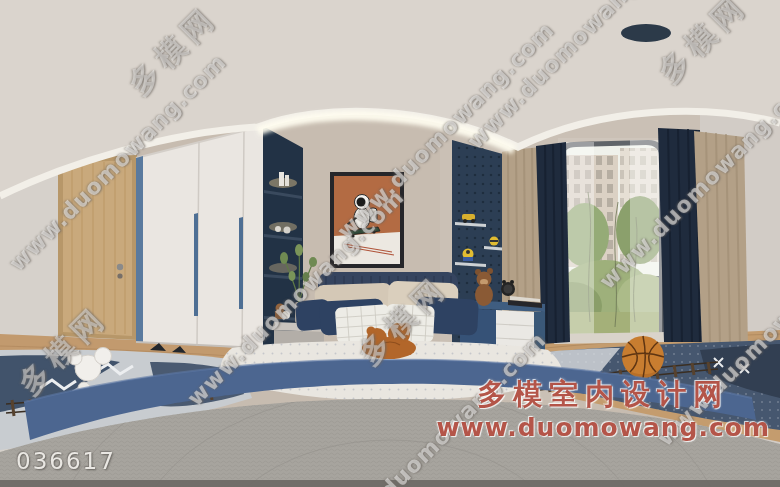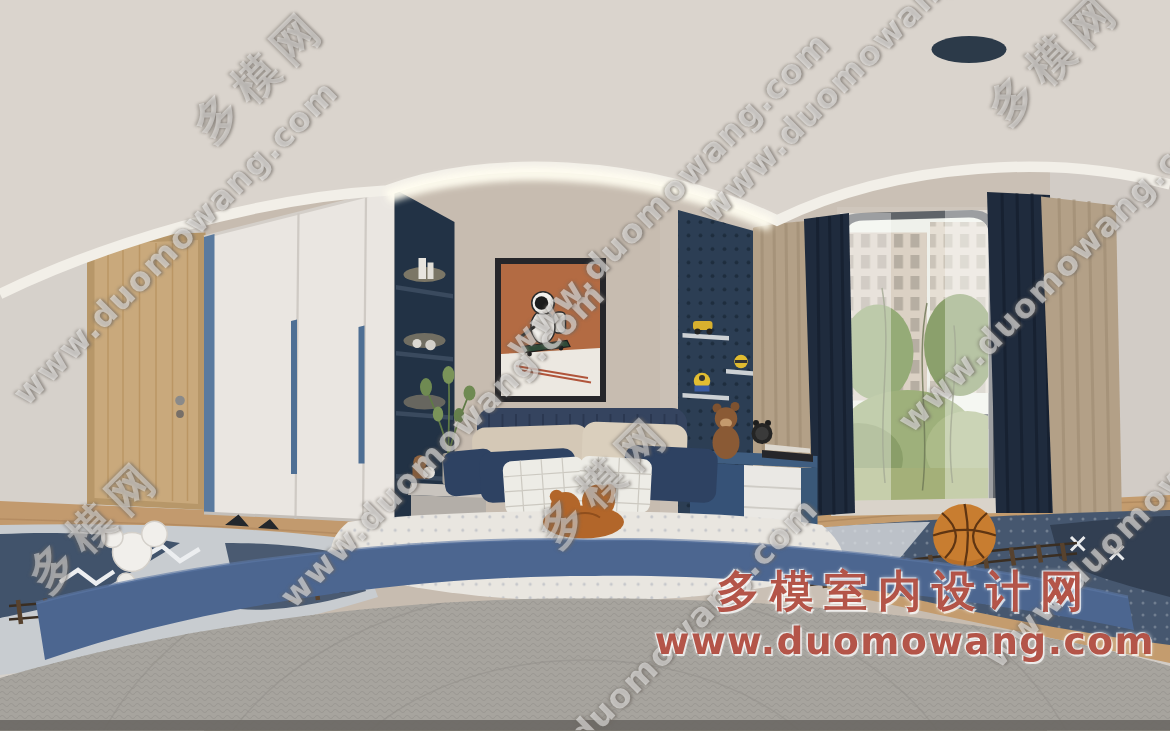--- a/index.html
+++ b/index.html
@@ -323,18 +323,19 @@
   <div class="wm" style="left:298px;top:118px">www.duomowang.com</div>
   <div class="wm" style="left:428px;top:28px">www.duomowang.com</div>
   <div class="wm" style="left:560px;top:168px">www.duomowang.com</div>
   <div class="wm wm-cn" style="left:8px;top:330px">多模网</div>
   <div class="wm wm-cn" style="left:348px;top:300px">多模网</div>
   <div class="wm" style="left:290px;top:428px">www.duomowang.com</div>
   <div class="wm" style="left:618px;top:325px">www.duomowang.com</div>
   <div class="wm wm-cn" style="left:648px;top:18px">多模网</div>
 </div>
 
+<div class="image-id">036617</div>
 <div class="footer-right">
   <div class="site-cn">多模室内设计网</div>
   <div class="site-url">www.duomowang.com</div>
 </div>
 
 </div>
 
 </body></html>

